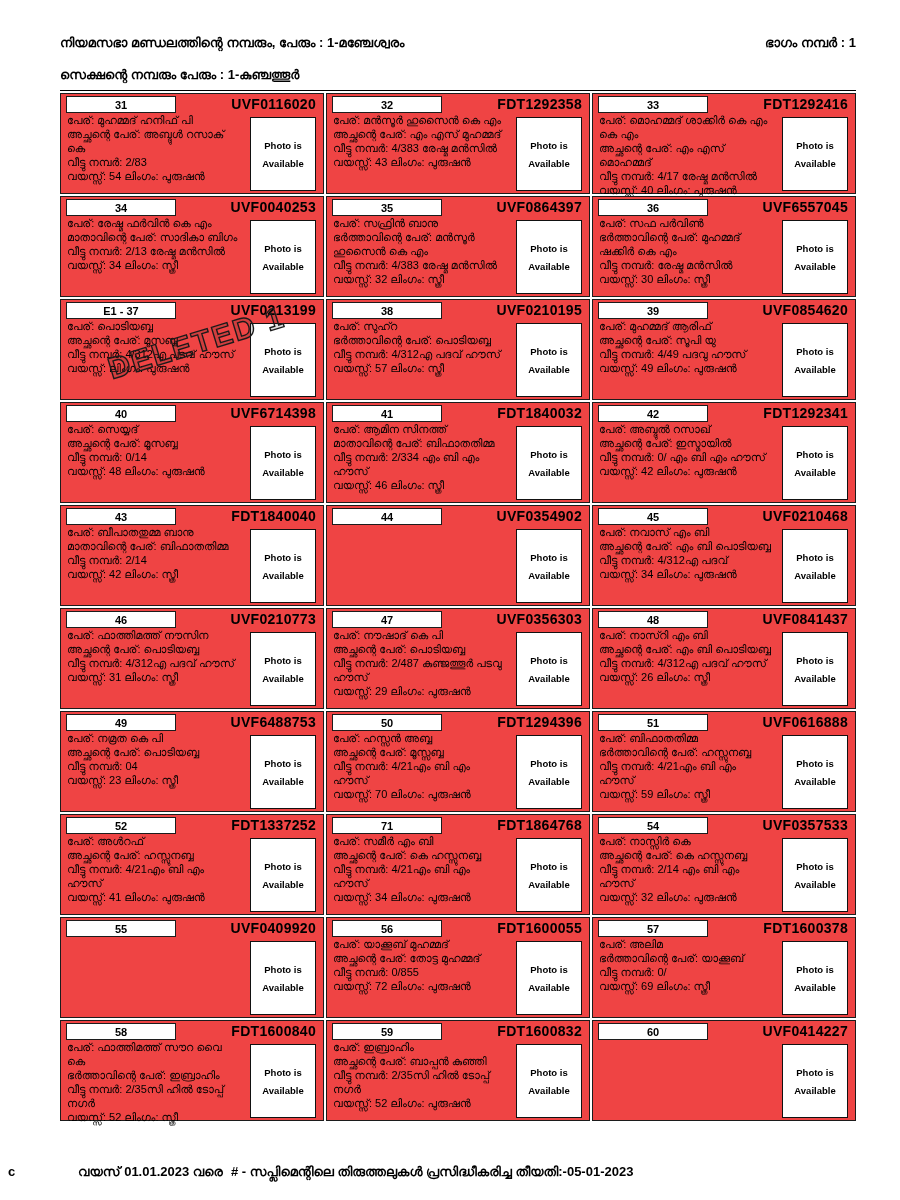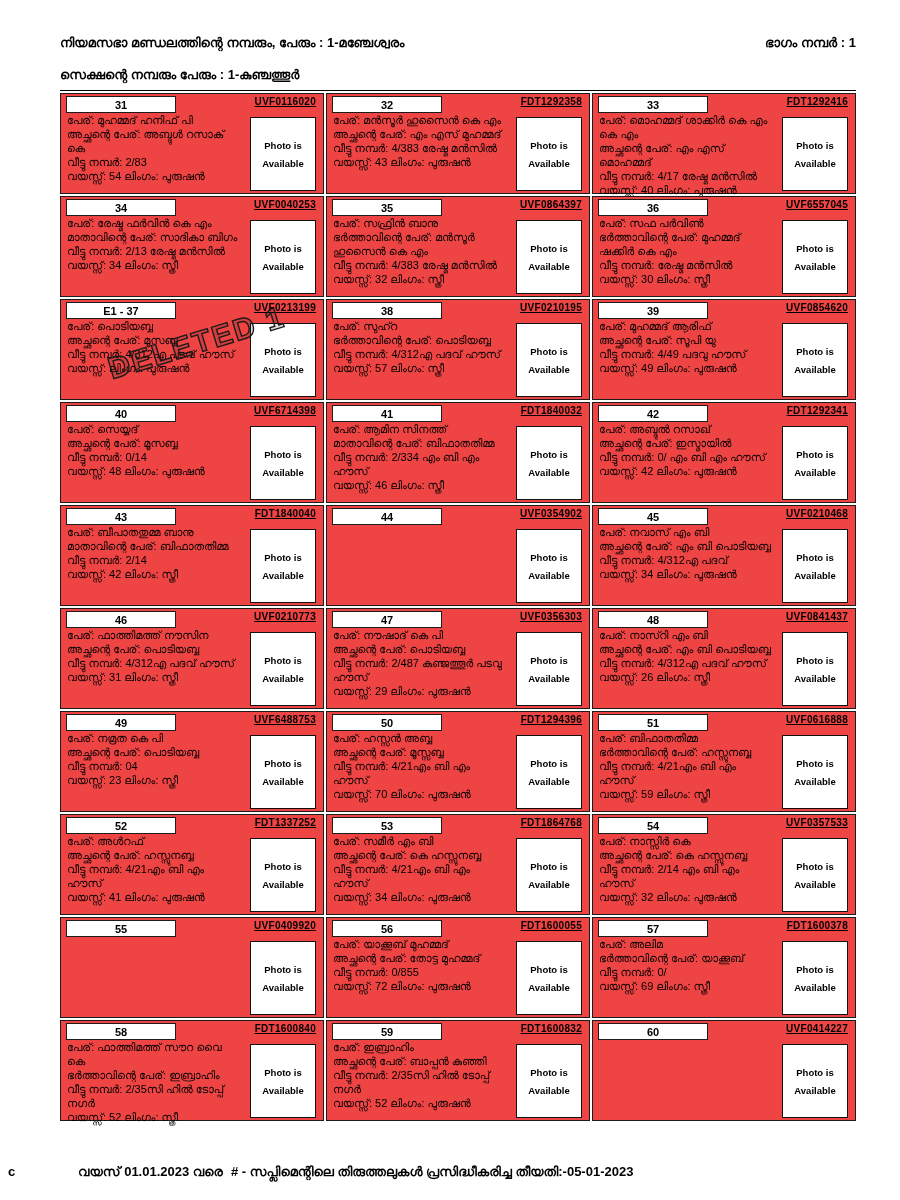--- a/index.html
+++ b/index.html
@@ -10,21 +10,21 @@
   .page{padding:6px 44px 0 60px;box-sizing:border-box;}
   .hdr-row1{display:flex;justify-content:space-between;font-size:13px;font-weight:700;padding-top:4px;margin-top:25px;}
   .hdr-row2{margin-top:16px;font-size:13px;font-weight:700;}
   .rule{border:0;border-top:1.5px solid #000;margin:7px 0 2px 0;}
   .grid{display:grid;grid-template-columns:repeat(3,1fr);grid-auto-rows:101px;gap:2px;}
   .card{position:relative;border:1.5px solid #1c1c1c;background:#ef4444;box-sizing:border-box;overflow:visible;}
   .serial-box{
     position:absolute;top:2px;left:5px;width:108px;height:15px;border:1px solid #1c1c1c;
     display:flex;align-items:center;justify-content:center;font-size:11px;font-weight:600;background:#fff;
   }
-  .voter-id{position:absolute;top:2px;right:7px;font-size:10px;font-weight:600;letter-spacing:.3px;text-decoration:underline;}
+  .voter-id{position:absolute;top:2px;right:7px;font-size:14px;font-weight:600;letter-spacing:.3px;}
   .lines{position:absolute;top:20px;left:6px;right:82px;font-size:11px;line-height:1.27;font-weight:500;}
   .photo-box{
     position:absolute;top:23px;right:7px;width:64px;height:72px;border:1.5px solid #111;background:#fff;
     display:flex;flex-direction:column;align-items:center;justify-content:center;gap:7px;
     font-size:9.5px;font-weight:700;text-align:center;
   }
   .watermark{
     position:absolute;top:26px;left:-6px;width:108%;transform:rotate(-17deg);transform-origin:center;
     font-size:30px;font-weight:800;letter-spacing:2px;white-space:nowrap;text-align:center;
     color:rgba(25,25,25,0.14);-webkit-text-stroke:1.4px #1a1a1a;pointer-events:none;z-index:3;
@@ -410,21 +410,21 @@
       <div class="line">വയസ്സ്: 41 ലിംഗം: പുരുഷൻ</div>
     </div>
     <div class="photo-box">
       <span>Photo is</span>
       <span>Available</span>
     </div>
 
   </div>
       <div class="card">
     <div class="serial-box">
-      <span>53</span>
+      <span>71</span>
     </div>
     <div class="voter-id">FDT1864768</div>
     <div class="lines">
       <div class="line">പേര്: സമീർ എം ബി</div>
       <div class="line">അച്ഛന്റെ പേര്: കെ ഹസ്സുനബ്ബ</div>
       <div class="line">വീട്ടു നമ്പർ: 4/21എം ബി എം ഹൗസ്</div>
       <div class="line">വയസ്സ്: 34 ലിംഗം: പുരുഷൻ</div>
     </div>
     <div class="photo-box">
       <span>Photo is</span>

